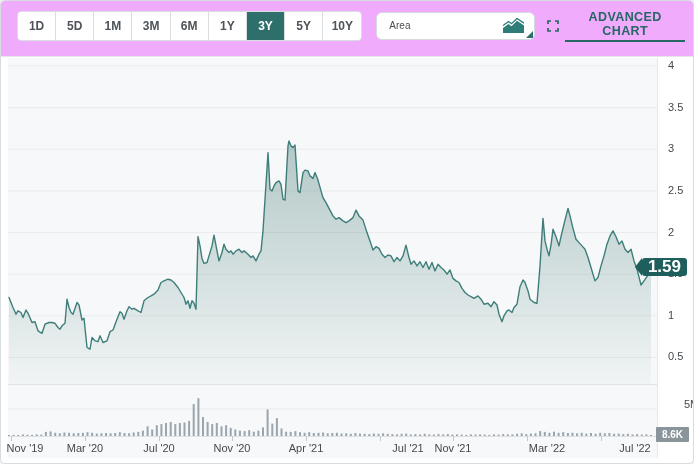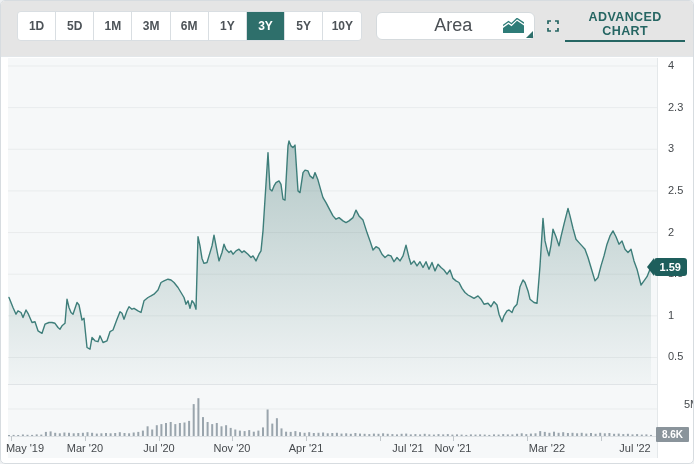--- a/index.html
+++ b/index.html
@@ -1,33 +1,33 @@
 <!DOCTYPE html>
 <html><head>
 <meta charset="utf-8">
 <style>
   html,body{margin:0;padding:0;background:#eef0f2;font-family:"Liberation Sans",sans-serif;}
   .widget{position:relative;width:694px;height:464px;background:#ffffff;border:1px solid #d7dce0;border-radius:5px;box-sizing:border-box;overflow:hidden;margin:0 auto;}
   
-  .toolbar{position:absolute;left:0;top:0;width:100%;height:56px;display:flex;align-items:center;box-sizing:border-box;padding:0 8px 6px 16px;border-bottom:1px solid #e3e7ea;background:#e5e5e5;z-index:5;}
+  .toolbar{position:absolute;left:0;top:0;width:100%;height:56px;display:flex;align-items:center;box-sizing:border-box;padding:0 8px 6px 16px;border-bottom:1px solid #e3e7ea;background:#f0abfc;z-index:5;}
   .range-group{display:flex;border:1px solid #d9dee2;border-radius:4px;overflow:hidden;height:30px;box-sizing:border-box;}
   .range-btn{width:39px;height:100%;display:flex;align-items:center;justify-content:center;background:#fff;border:none;border-right:1px solid #d9dee2;font-family:"Liberation Sans",sans-serif;font-size:12px;font-weight:700;color:#4d5358;cursor:pointer;padding:0;}
   .range-btn:last-child{border-right:none;}
   .range-btn.selected{background:#2e6f6b;color:#ffffff;}
   .type-select{position:relative;margin-left:14px;width:162px;height:28px;border:1px solid #d5dadd;border-radius:6px;background:#fff;display:flex;align-items:center;box-sizing:border-box;padding:0 10px 0 12px;cursor:pointer;}
-  .type-select .label{font-size:18px;color:#4a4f54;flex:1;margin-left:45px;}
+  .type-select .label{font-size:10px;color:#4a4f54;flex:1;}
   .type-select .corner{position:absolute;right:1px;bottom:1px;width:0;height:0;border-left:7px solid transparent;border-bottom:7px solid #2e6f6b;}
   .advanced{display:flex;align-items:center;margin-left:12px;cursor:pointer;background:none;border:none;padding:0;}
   .advanced .adv-label{font-family:"Liberation Sans",sans-serif;font-size:12.5px;font-weight:700;letter-spacing:.4px;color:#266663;border-bottom:2px solid #266663;padding-bottom:2px;margin-left:6px;}
   
   .chart-svg{position:absolute;left:0;top:0;z-index:1;}
   .plot-hit{position:absolute;left:7px;top:57px;width:650px;height:378px;z-index:2;}
   .axis-label{position:absolute;font-size:11px;color:#45494d;z-index:3;}
   .x-label{position:absolute;top:441px;width:44px;text-align:center;font-size:11px;color:#45494d;z-index:3;}
-  .price-badge{position:absolute;right:6px;top:257px;height:18px;background:#1e5e5c;color:#fff;font-size:11px;font-weight:700;display:flex;align-items:center;padding:0 6px;border-radius:3px;z-index:4;}
+  .price-badge{position:absolute;right:6px;top:257px;height:18px;background:#1e5e5c;color:#fff;font-size:17px;font-weight:700;display:flex;align-items:center;padding:0 6px;border-radius:3px;z-index:4;}
   .price-badge::before{content:"";position:absolute;left:-7px;top:0;width:0;height:0;border-top:9px solid transparent;border-bottom:9px solid transparent;border-right:7px solid #1e5e5c;}
   .vol-badge{position:absolute;right:4px;top:426px;background:#8a949b;color:#fff;font-size:10px;font-weight:700;padding:2px 6px;border-radius:1px;z-index:4;}
 </style>
 </head>
 <body>
 
 <div class="widget">
 
   <div class="toolbar">
     <div class="range-group" id="range-group">
@@ -249,24 +249,24 @@
 
   <div class="plot-hit"></div>
 
   <div id="overlays">
       <div class="axis-label" style="left: 667px; top: 349.48px;">0.5</div>
       <div class="axis-label" style="left: 667px; top: 307.84px;">1</div>
       <div class="axis-label" style="left: 667px; top: 266.2px;">1.5</div>
       <div class="axis-label" style="left: 667px; top: 224.56px;">2</div>
       <div class="axis-label" style="left: 667px; top: 182.92px;">2.5</div>
       <div class="axis-label" style="left: 667px; top: 141.28px;">3</div>
-      <div class="axis-label" style="left: 667px; top: 99.64px;">2.3</div>
+      <div class="axis-label" style="left: 667px; top: 99.64px;">3.5</div>
       <div class="axis-label" style="left: 667px; top: 58px;">4</div>
       <div class="axis-label" style="left: 667px; top: 397px; padding-left: 16px;">5M</div>
-      <div class="x-label" style="left: 2px;">May '19</div>
+      <div class="x-label" style="left: 2px;">Nov '19</div>
       <div class="x-label" style="left: 62px;">Mar '20</div>
       <div class="x-label" style="left: 136px;">Jul '20</div>
       <div class="x-label" style="left: 209px;">Nov '20</div>
       <div class="x-label" style="left: 283px;">Apr '21</div>
       <div class="x-label" style="left: 357px; margin-left: 28px;">Jul '21</div>
       <div class="x-label" style="left: 430px;">Nov '21</div>
       <div class="x-label" style="left: 524px;">Mar '22</div>
       <div class="x-label" style="left: 612px;">Jul '22</div>
     </div>
 

